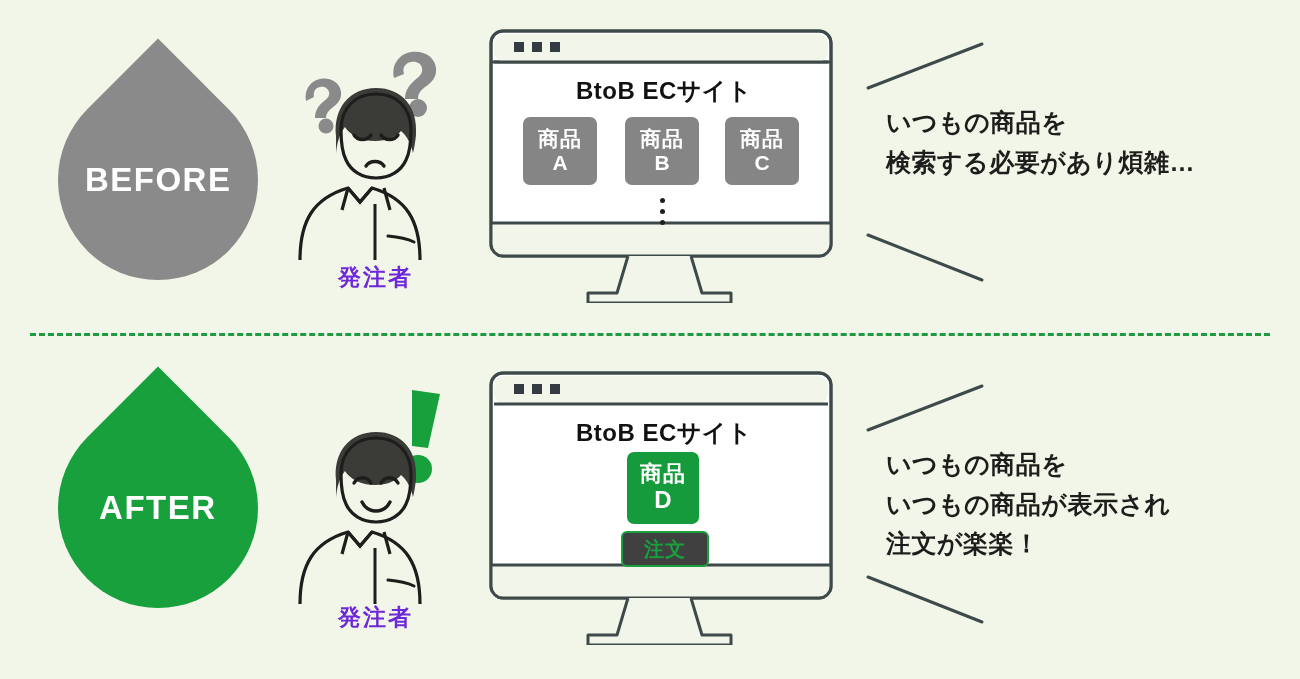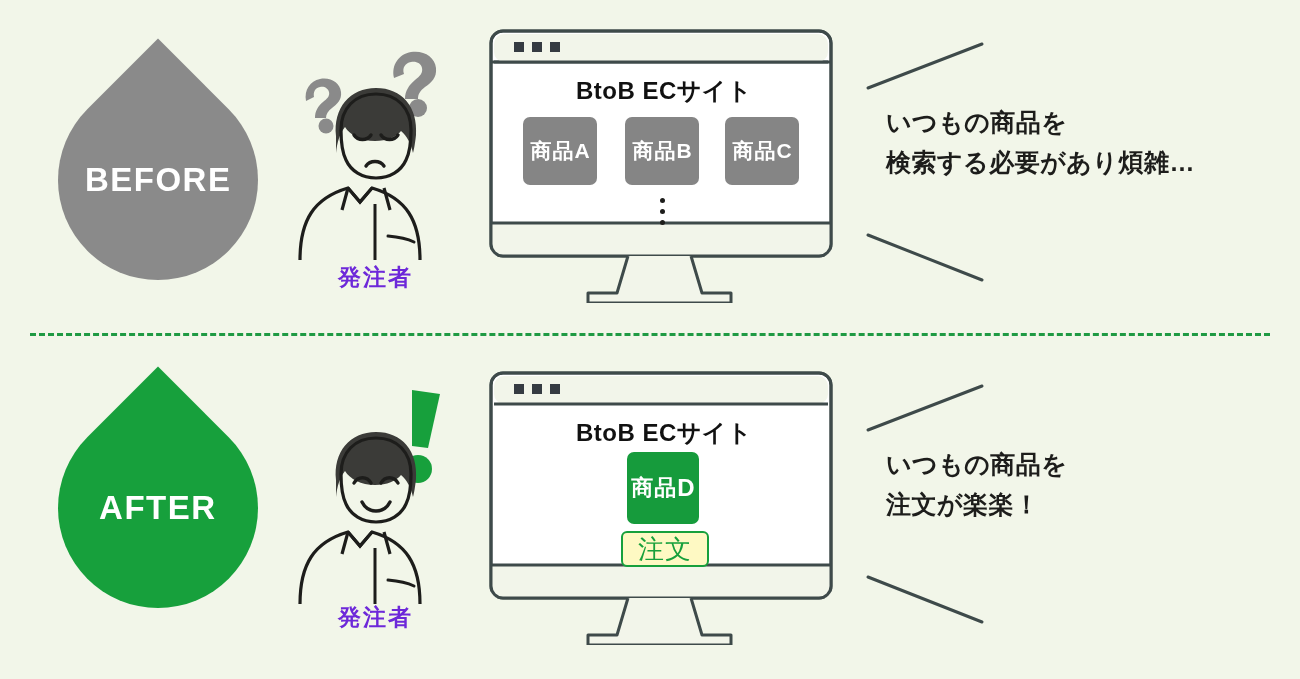--- a/index.html
+++ b/index.html
@@ -66,20 +66,21 @@
     text-align: center;
     font-size: 24px;
     font-weight: bold;
     color: #111111;
     letter-spacing: 0.5px;
   }
   .card {
     position: absolute;
     border-radius: 7px;
     display: flex;
+    flex-direction: column;
     align-items: center;
     justify-content: center;
     color: #ffffff;
     font-weight: bold;
     line-height: 1.12;
   }
   .card .c1 { font-size: 21px; letter-spacing: 1px; }
   .card .c2 { font-size: 21px; }
   .card-gray  { background: #858585; width: 74px; height: 68px; }
   .card-green { background: #169b3c; width: 72px; height: 72px; }
@@ -87,27 +88,27 @@
   .card-green .c2 { font-size: 24px; }
 
   .vdots { position: absolute; display: flex; flex-direction: column; gap: 6px; }
   .vdots i { width: 5px; height: 5px; border-radius: 50%; background: #1d1d1b; display: block; }
 
   .order-btn {
     position: absolute;
     border: 2.5px solid #17a03c;
     border-radius: 6px;
     color: #17a03c;
-    font-size: 26px;
-    font-weight: normal;
+    font-size: 20px;
+    font-weight: bold;
     letter-spacing: 1px;
     display: flex;
     align-items: center;
     justify-content: center;
-    background: #fef9c3;
+    background: #404040;
   }
 
   
   .callout {
     position: absolute;
     font-size: 25px;
     font-weight: bold;
     color: #1d1d1b;
     line-height: 1.58;
     letter-spacing: 0.5px;
@@ -278,16 +279,17 @@
   </div>
 
   <div class="order-btn" style="left:621px; top:531px; width:84px; height:32px;">注文</div>
 
   <svg class="abs" style="left:860px; top:372px;" width="140" height="270" viewBox="0 0 140 270">
     <path d="M8 58 L122 14" stroke="#3e4a4a" stroke-width="3" stroke-linecap="round"></path>
     <path d="M8 205 L122 250" stroke="#3e4a4a" stroke-width="3" stroke-linecap="round"></path>
   </svg>
   <div class="callout" style="left:886px; top:437px;">
     <div>いつもの商品を</div>
+    <div>いつもの商品が表示され</div>
     <div>注文が楽楽！</div>
   </div>
 
 </div>
 
 </body></html>

